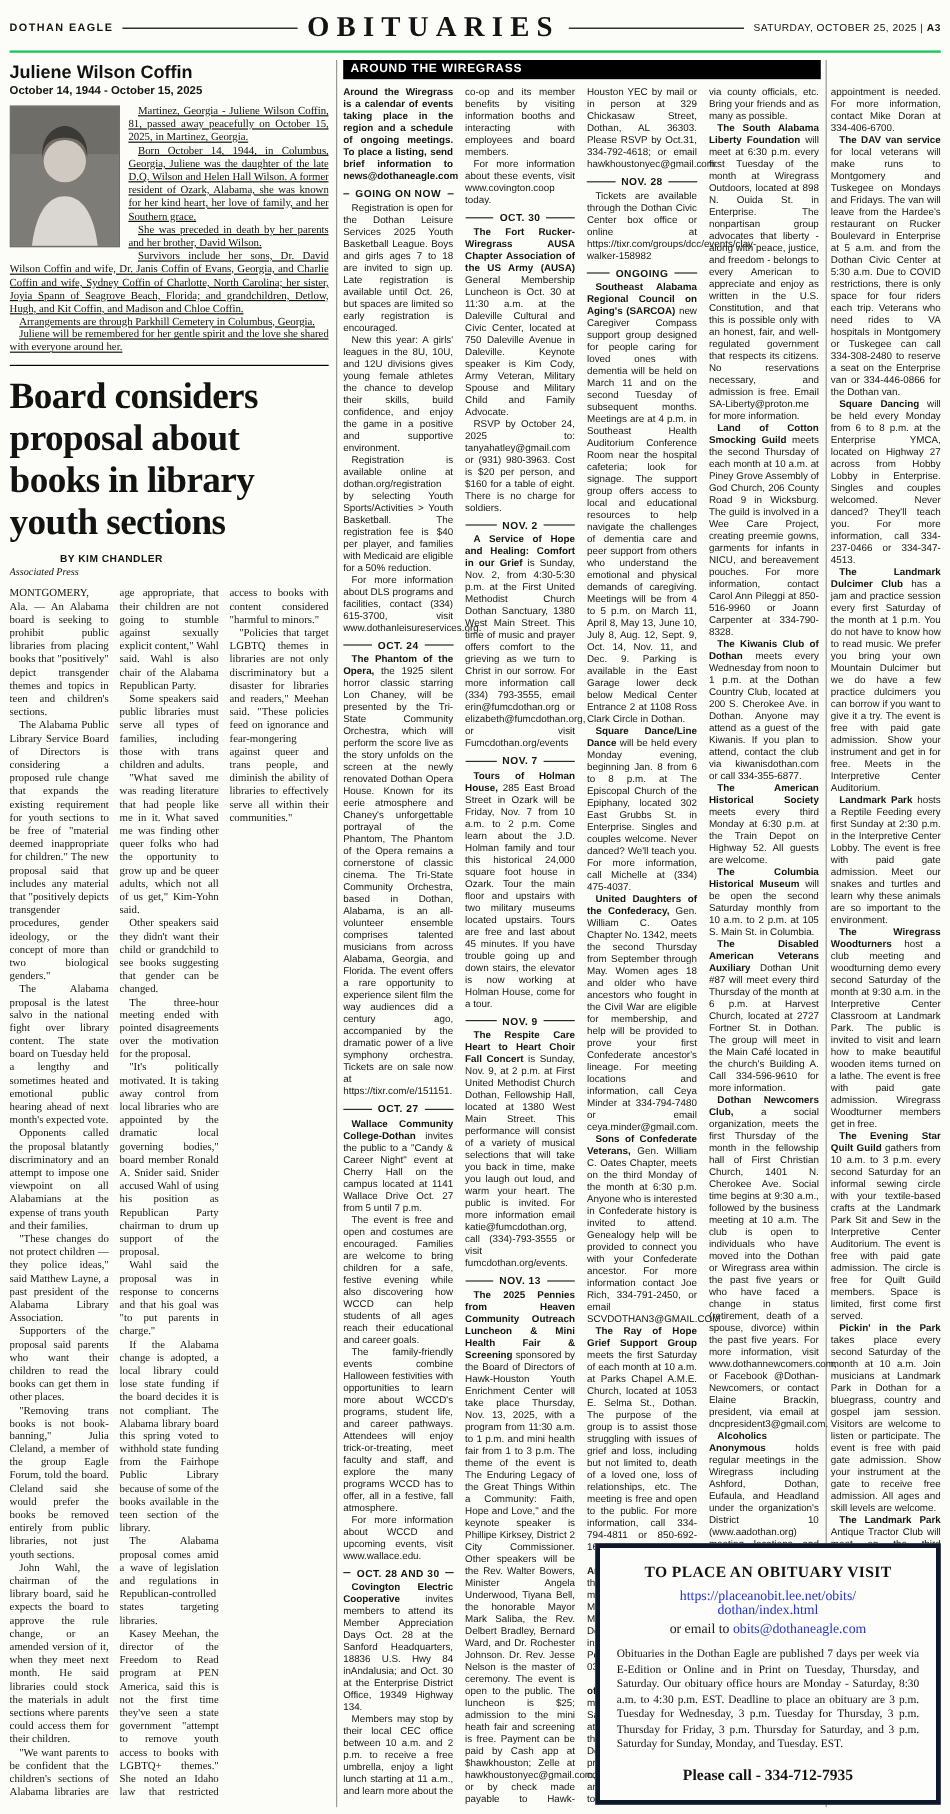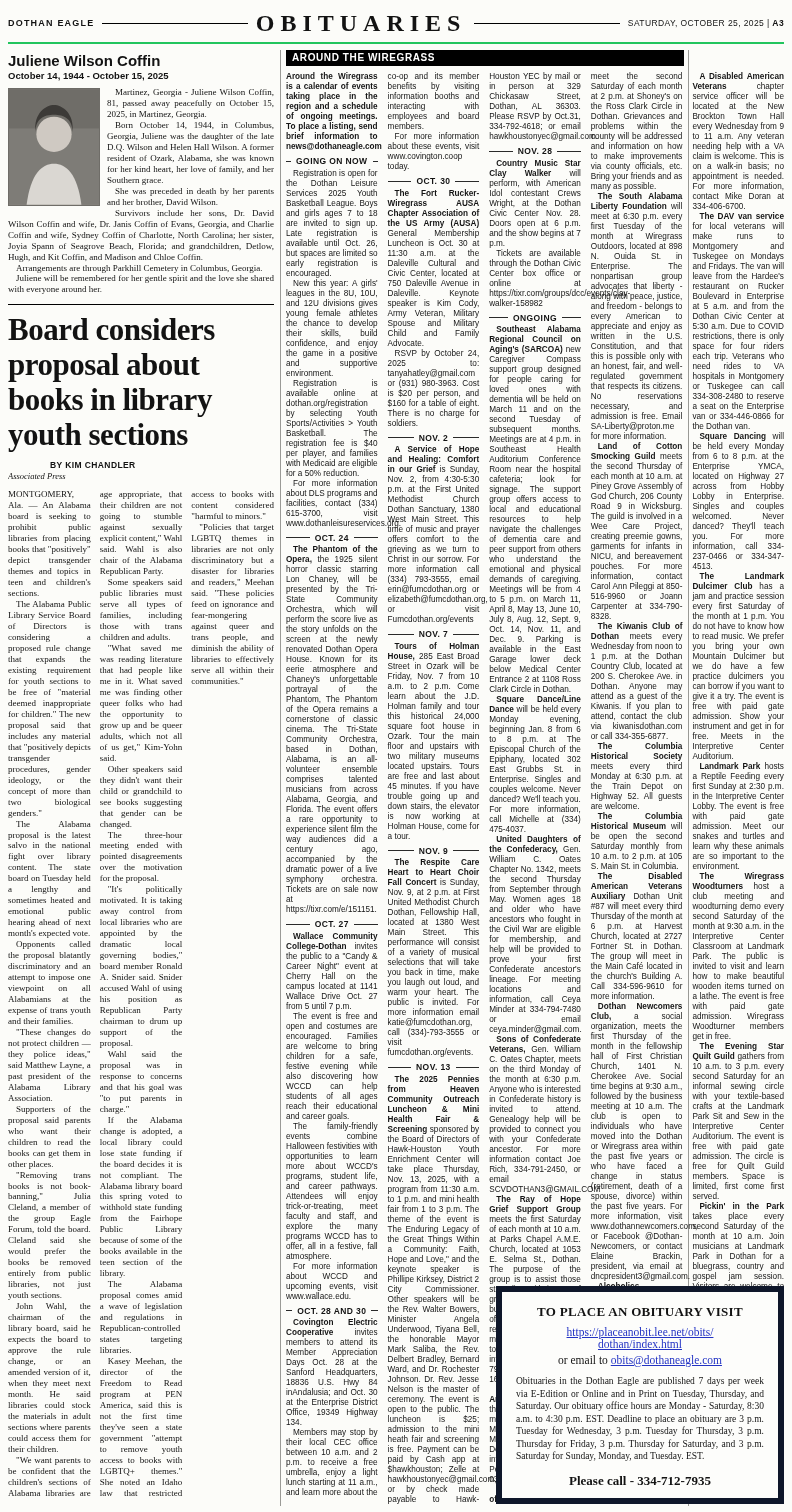--- a/index.html
+++ b/index.html
@@ -19,44 +19,44 @@
   .vrule.r1{left:280px;}
   .vrule.r2{left:688px;}
 
   
   .left-region{position:absolute;left:8px;top:50px;width:266px;height:1456px;display:flex;flex-direction:column;overflow:hidden;}
   .obit-name{font:bold 15px "Liberation Sans",sans-serif;margin:2px 0 1px;}
   .obit-dates{font:bold 9.5px "Liberation Sans",sans-serif;margin:0 0 6px;}
   .obit-body{overflow:hidden;}
   .obit-photo{float:left;width:92px;height:118px;margin:1px 7px 3px 0;background:#8c8a85;border:1px solid #6f6d68;}
   .obit-photo svg{display:block;}
-  .obit-p{font:9px/1.22 "Liberation Serif",serif;text-align:justify;text-indent:8px;hyphens:auto;}
+  .obit-p{font:9px/1.22 "Liberation Serif",serif;text-align:justify;text-indent:8px;hyphens:auto;text-decoration:underline;}
   .art-rule{border-top:1.5px solid #000;margin:9px 0 7px;}
   .art-headline{font:bold 31px/1.13 "Liberation Serif",serif;letter-spacing:-.5px;margin:2px 0 8px;}
   .art-byline{font:bold 8.5px "Liberation Sans",sans-serif;letter-spacing:.4px;padding-left:42px;}
   .art-credit{font:italic 8.5px "Liberation Serif",serif;margin:1px 0 8px;}
   .art-body{flex:1;overflow:hidden;column-count:3;column-gap:9px;column-fill:auto;}
   .art-p{font:9px/1.22 "Liberation Serif",serif;text-align:justify;text-indent:8px;hyphens:auto;}
   .art-p:first-child{text-indent:0;}
 
   
   .wg-region{position:absolute;left:286px;top:50px;width:498px;height:1456px;}
   .wg-bar{width:398px;height:16px;background:#000;color:#fff;font:bold 10px/16px "Liberation Sans",sans-serif;letter-spacing:.6px;padding-left:6px;}
   .wg-cols{position:absolute;left:0;top:22px;width:498px;height:1434px;column-count:5;column-gap:10px;column-fill:auto;overflow:hidden;}
   .wg-p{font:8.2px/1.22 "Liberation Sans",sans-serif;text-align:justify;text-indent:7px;hyphens:auto;color:#151515;}
   .wg-p b{font-weight:bold;}
   .wg-intro{font-weight:bold;text-indent:0;margin-bottom:2px;}
   .sec-h{display:flex;align-items:center;gap:5px;margin:5px 0 3px;break-inside:avoid;break-after:avoid;}
   .sec-h::before,.sec-h::after{content:"";flex:1;border-top:1px solid #2a2a2a;}
   .sec-h span{font:bold 8.5px/1 "Liberation Sans",sans-serif;letter-spacing:.4px;text-align:center;}
 
   
-  .obit-box{position:absolute;left:496px;top:1286px;width:288px;height:218px;background:#fdfdfb;border:6px solid #0f172a;padding:12px 14px 10px;text-align:center;}
+  .obit-box{position:absolute;left:496px;top:1286px;width:288px;height:218px;background:#fdfdfb;border:4px solid #0f172a;padding:12px 14px 10px;text-align:center;}
   .ob-title{font:bold 13px "Liberation Serif",serif;letter-spacing:.3px;margin-bottom:6px;}
-  .ob-link{font:11.5px "Liberation Serif",serif;color:#2333c4;text-decoration:underline;cursor:pointer;}
+  .ob-link{font:11.5px "Liberation Serif",serif;color:#2333c4;cursor:pointer;}
   .ob-email-line{font:11.5px "Liberation Serif",serif;margin-top:4px;}
   .ob-body{font:9.5px/1.32 "Liberation Serif",serif;text-align:justify;margin-top:9px;hyphens:auto;}
   .ob-phone{font:bold 13px "Liberation Serif",serif;margin-top:10px;}
 </style>
 </head>
 <body>
 
 <header class="masthead">
   <span class="mast-pub">DOTHAN EAGLE</span>
   <span class="mast-rule"></span>
@@ -174,36 +174,35 @@
         <span>NOV. 9</span>
       </div>
       <p class="wg-p"><b>The Respite Care Heart to Heart Choir Fall Concert</b> is Sunday, Nov. 9, at 2 p.m. at First United Methodist Church Dothan, Fellowship Hall, located at 1380 West Main Street. This performance will consist of a variety of musical selections that will take you back in time, make you laugh out loud, and warm your heart. The public is invited. For more information email katie@fumcdothan.org, call (334)-793-3555 or visit fumcdothan.org/events.</p>
       <div class="sec-h">
         <span>NOV. 13</span>
       </div>
       <p class="wg-p"><b>The 2025 Pennies from Heaven Community Outreach Luncheon &amp; Mini Health Fair &amp; Screening</b> sponsored by the Board of Directors of Hawk-Houston Youth Enrichment Center will take place Thursday, Nov. 13, 2025, with a program from 11:30 a.m. to 1 p.m. and mini health fair from 1 to 3 p.m. The theme of the event is The Enduring Legacy of the Great Things Within a Community: Faith, Hope and Love," and the keynote speaker is Phillipe Kirksey, District 2 City Commissioner. Other speakers will be the Rev. Walter Bowers, Minister Angela Underwood, Tiyana Bell, the honorable Mayor Mark Saliba, the Rev. Delbert Bradley, Bernard Ward, and Dr. Rochester Johnson. Dr. Rev. Jesse Nelson is the master of ceremony. The event is open to the public. The luncheon is $25; admission to the mini heath fair and screening is free. Payment can be paid by Cash app at $hawkhouston; Zelle at hawkhoustonyec@gmail.com, or by check made payable to Hawk-Houston YEC by mail or in person at 329 Chickasaw Street, Dothan, AL 36303. Please RSVP by Oct.31, 334-792-4618; or email hawkhoustonyec@gmail.com.</p>
       <div class="sec-h">
         <span>NOV. 28</span>
       </div>
-      <p class="wg-p"><b>Country Music Star Clay Walker</b> will perform, with American Idol contestant Crews Wright, at the Dothan Civic Center Nov. 28. Doors open at 6 p.m. and the show begins at 7 p.m.</p>
       <p class="wg-p">Tickets are available through the Dothan Civic Center box office or online at https://tixr.com/groups/dcc/events/clay-walker-158982</p>
       <div class="sec-h">
         <span>ONGOING</span>
       </div>
       <p class="wg-p"><b>Southeast Alabama Regional Council on Aging's (SARCOA)</b> new Caregiver Compass support group designed for people caring for loved ones with dementia will be held on March 11 and on the second Tuesday of subsequent months. Meetings are at 4 p.m. in Southeast Health Auditorium Conference Room near the hospital cafeteria; look for signage. The support group offers access to local and educational resources to help navigate the challenges of dementia care and peer support from others who understand the emotional and physical demands of caregiving. Meetings will be from 4 to 5 p.m. on March 11, April 8, May 13, June 10, July 8, Aug. 12, Sept. 9, Oct. 14, Nov. 11, and Dec. 9. Parking is available in the East Garage lower deck below Medical Center Entrance 2 at 1108 Ross Clark Circle in Dothan.</p>
       <p class="wg-p"><b>Square Dance/Line Dance</b> will be held every Monday evening, beginning Jan. 8 from 6 to 8 p.m. at The Episcopal Church of the Epiphany, located 302 East Grubbs St. in Enterprise. Singles and couples welcome. Never danced? We'll teach you. For more information, call Michelle at (334) 475-4037.</p>
       <p class="wg-p"><b>United Daughters of the Confederacy,</b> Gen. William C. Oates Chapter No. 1342, meets the second Thursday from September through May. Women ages 18 and older who have ancestors who fought in the Civil War are eligible for membership, and help will be provided to prove your first Confederate ancestor's lineage. For meeting locations and information, call Ceya Minder at 334-794-7480 or email ceya.minder@gmail.com.</p>
       <p class="wg-p"><b>Sons of Confederate Veterans,</b> Gen. William C. Oates Chapter, meets on the third Monday of the month at 6:30 p.m. Anyone who is interested in Confederate history is invited to attend. Genealogy help will be provided to connect you with your Confederate ancestor. For more information contact Joe Rich, 334-791-2450, or email SCVDOTHAN3@GMAIL.COM</p>
       <p class="wg-p"><b>The Ray of Hope Grief Support Group</b> meets the first Saturday of each month at 10 a.m. at Parks Chapel A.M.E. Church, located at 1053 E. Selma St., Dothan. The purpose of the group is to assist those struggling with issues of grief and loss, including but not limited to, death of a loved one, loss of relationships, etc. The meeting is free and open to the public. For more information, call 334-794-4811 or 850-692-1618.</p>
       <p class="wg-p"><b>The Greater Dothan Area Lions Club</b> meets the first Tuesday of the month at noon at the Old Mill Restaurant on Murphy Mill Road in Dothan. For more information, contact Lori Perkins at 334-803-0319.</p>
       <p class="wg-p"><b>Concerned Citizens of the Wiregrass</b> will meet the second Saturday of each month at 2 p.m. at Shoney's on the Ross Clark Circle in Dothan. Grievances and problems within the county will be addressed and information on how to make improvements via county officials, etc. Bring your friends and as many as possible.</p>
       <p class="wg-p"><b>The South Alabama Liberty Foundation</b> will meet at 6:30 p.m. every first Tuesday of the month at Wiregrass Outdoors, located at 898 N. Ouida St. in Enterprise. The nonpartisan group advocates that liberty - along with peace, justice, and freedom - belongs to every American to appreciate and enjoy as written in the U.S. Constitution, and that this is possible only with an honest, fair, and well-regulated government that respects its citizens. No reservations necessary, and admission is free. Email SA-Liberty@proton.me for more information.</p>
       <p class="wg-p"><b>Land of Cotton Smocking Guild</b> meets the second Thursday of each month at 10 a.m. at Piney Grove Assembly of God Church, 206 County Road 9 in Wicksburg. The guild is involved in a Wee Care Project, creating preemie gowns, garments for infants in NICU, and bereavement pouches. For more information, contact Carol Ann Pileggi at 850-516-9960 or Joann Carpenter at 334-790-8328.</p>
       <p class="wg-p"><b>The Kiwanis Club of Dothan</b> meets every Wednesday from noon to 1 p.m. at the Dothan Country Club, located at 200 S. Cherokee Ave. in Dothan. Anyone may attend as a guest of the Kiwanis. If you plan to attend, contact the club via kiwanisdothan.com or call 334-355-6877.</p>
-      <p class="wg-p"><b>The Columbia Historical Society</b> meets every third Monday at 6:30 p.m. at the Train Depot on Highway 52. All guests are welcome.</p>
+      <p class="wg-p"><b>The American Historical Society</b> meets every third Monday at 6:30 p.m. at the Train Depot on Highway 52. All guests are welcome.</p>
       <p class="wg-p"><b>The Columbia Historical Museum</b> will be open the second Saturday monthly from 10 a.m. to 2 p.m. at 105 S. Main St. in Columbia.</p>
       <p class="wg-p"><b>The Disabled American Veterans Auxiliary</b> Dothan Unit #87 will meet every third Thursday of the month at 6 p.m. at Harvest Church, located at 2727 Fortner St. in Dothan. The group will meet in the Main Café located in the church's Building A. Call 334-596-9610 for more information.</p>
       <p class="wg-p"><b>Dothan Newcomers Club,</b> a social organization, meets the first Thursday of the month in the fellowship hall of First Christian Church, 1401 N. Cherokee Ave. Social time begins at 9:30 a.m., followed by the business meeting at 10 a.m. The club is open to individuals who have moved into the Dothan or Wiregrass area within the past five years or who have faced a change in status (retirement, death of a spouse, divorce) within the past five years. For more information, visit www.dothannewcomers.com, or Facebook @Dothan-Newcomers, or contact Elaine Brackin, president, via email at dncpresident3@gmail.com.</p>
       <p class="wg-p"><b>Alcoholics Anonymous</b> holds regular meetings in the Wiregrass including Ashford, Dothan, Eufaula, and Headland under the organization's District 10 (www.aadothan.org) meeting locations and Andalusia, Daleville, Enterprise, Level Plains, Opp, Ozark, and Troy under the organization's District 11 (www.district11aa.com) meeting locations. Visit www.aaarea1.org for a complete list of districts for Alabama and Northwest Florida.</p>
       <p class="wg-p"><b>A Disabled American Veterans</b> chapter service officer will be located at the New Brockton Town Hall every Wednesday from 9 to 11 a.m. Any veteran needing help with a VA claim is welcome. This is on a walk-in basis; no appointment is needed. For more information, contact Mike Doran at 334-406-6700.</p>
       <p class="wg-p"><b>The DAV van service</b> for local veterans will make runs to Montgomery and Tuskegee on Mondays and Fridays. The van will leave from the Hardee's restaurant on Rucker Boulevard in Enterprise at 5 a.m. and from the Dothan Civic Center at 5:30 a.m. Due to COVID restrictions, there is only space for four riders each trip. Veterans who need rides to VA hospitals in Montgomery or Tuskegee can call 334-308-2480 to reserve a seat on the Enterprise van or 334-446-0866 for the Dothan van.</p>
       <p class="wg-p"><b>Square Dancing</b> will be held every Monday from 6 to 8 p.m. at the Enterprise YMCA, located on Highway 27 across from Hobby Lobby in Enterprise. Singles and couples welcomed. Never danced? They'll teach you. For more information, call 334-237-0466 or 334-347-4513.</p>
       <p class="wg-p"><b>The Landmark Dulcimer Club</b> has a jam and practice session every first Saturday of the month at 1 p.m. You do not have to know how to read music. We prefer you bring your own Mountain Dulcimer but we do have a few practice dulcimers you can borrow if you want to give it a try. The event is free with paid gate admission. Show your instrument and get in for free. Meets in the Interpretive Center Auditorium.</p>
       <p class="wg-p"><b>Landmark Park</b> hosts a Reptile Feeding every first Sunday at 2:30 p.m. in the Interpretive Center Lobby. The event is free with paid gate admission. Meet our snakes and turtles and learn why these animals are so important to the environment.</p>
       <p class="wg-p"><b>The Wiregrass Woodturners</b> host a club meeting and woodturning demo every second Saturday of the month at 9:30 a.m. in the Interpretive Center Classroom at Landmark Park. The public is invited to visit and learn how to make beautiful wooden items turned on a lathe. The event is free with paid gate admission. Wiregrass Woodturner members get in free.</p>

